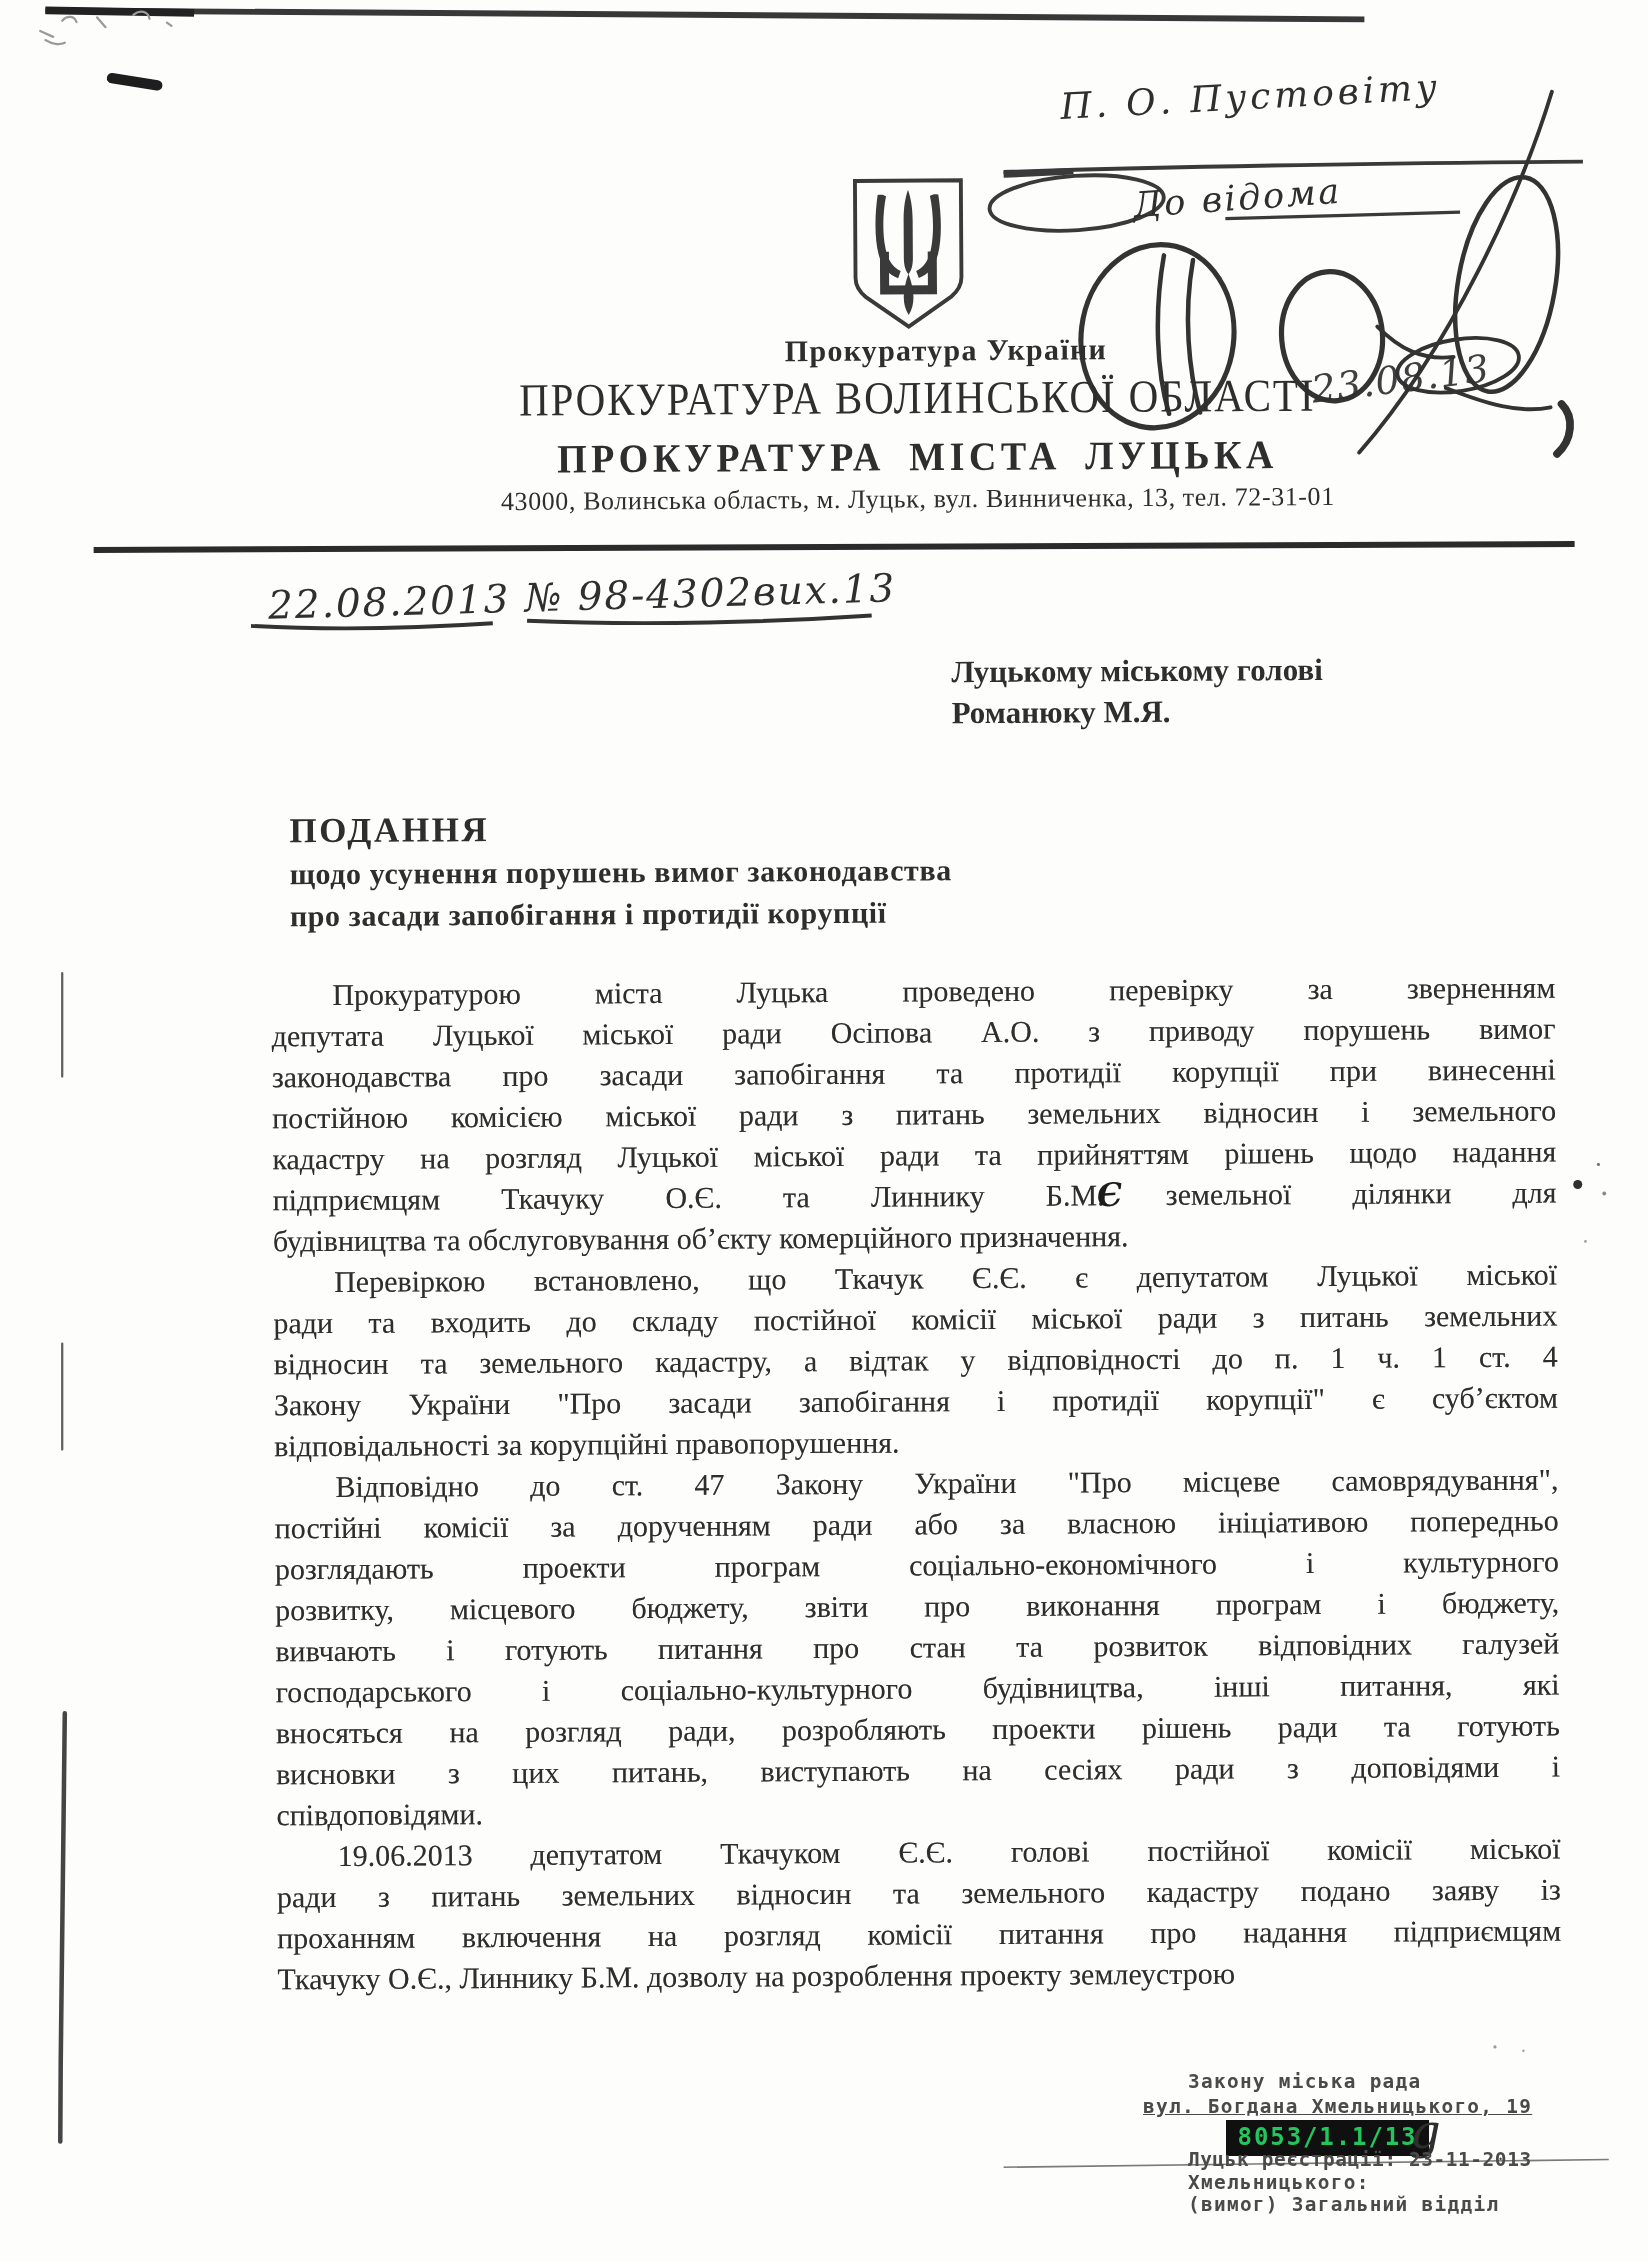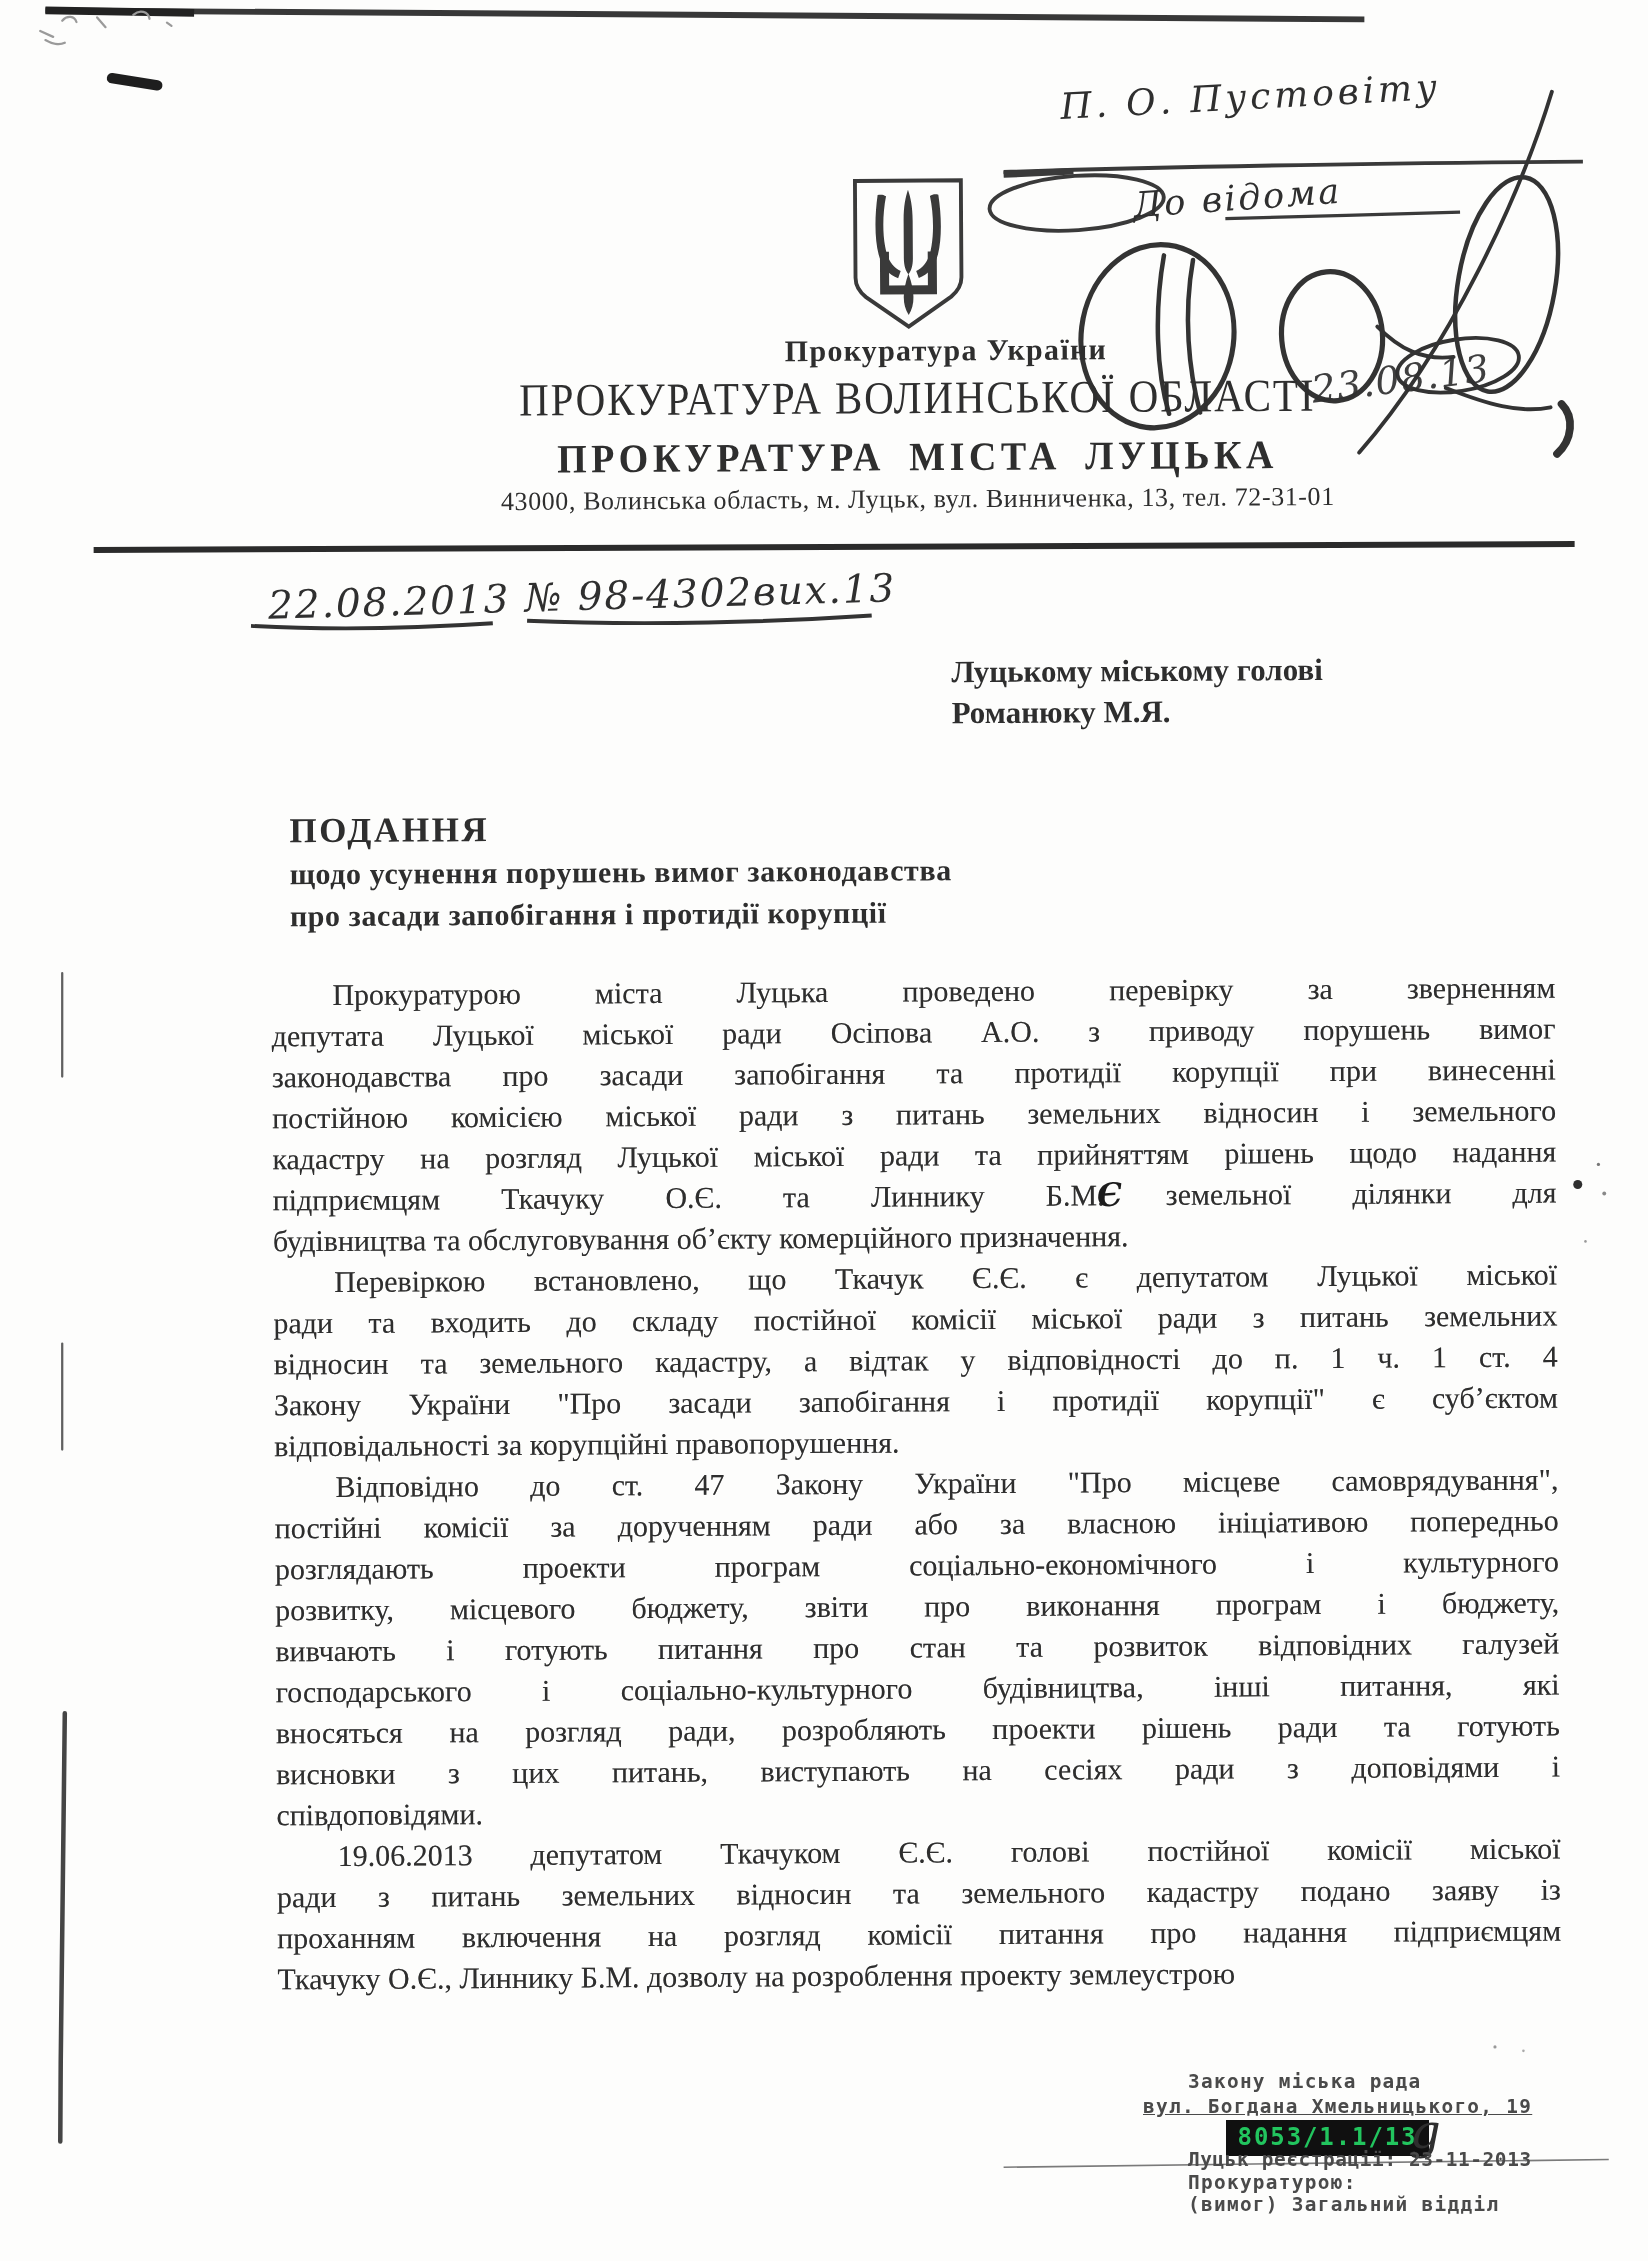--- a/index.html
+++ b/index.html
@@ -189,18 +189,18 @@
 
   <div>
     <div class="abs stamp stamp-org">Закону міська рада</div>
     <div class="abs stamp stamp-street">вул. Богдана Хмельницького, 19</div>
     <div class="abs stamp stamp-box">8053/1.1/13</div>
     <div class="abs hw stamp-paraph">g</div>
     <div class="abs stamp stamp-date">
       <span>Луцьк реєстрації:</span>
       <span>23-11-2013</span>
     </div>
-    <div class="abs stamp stamp-reg1">Прокуратурою:</div>
+    <div class="abs stamp stamp-reg1">Хмельницького:</div>
     <div class="abs stamp stamp-reg2">(вимог) Загальний відділ</div>
   </div>
 
 </div>
 
 
 </body></html>

